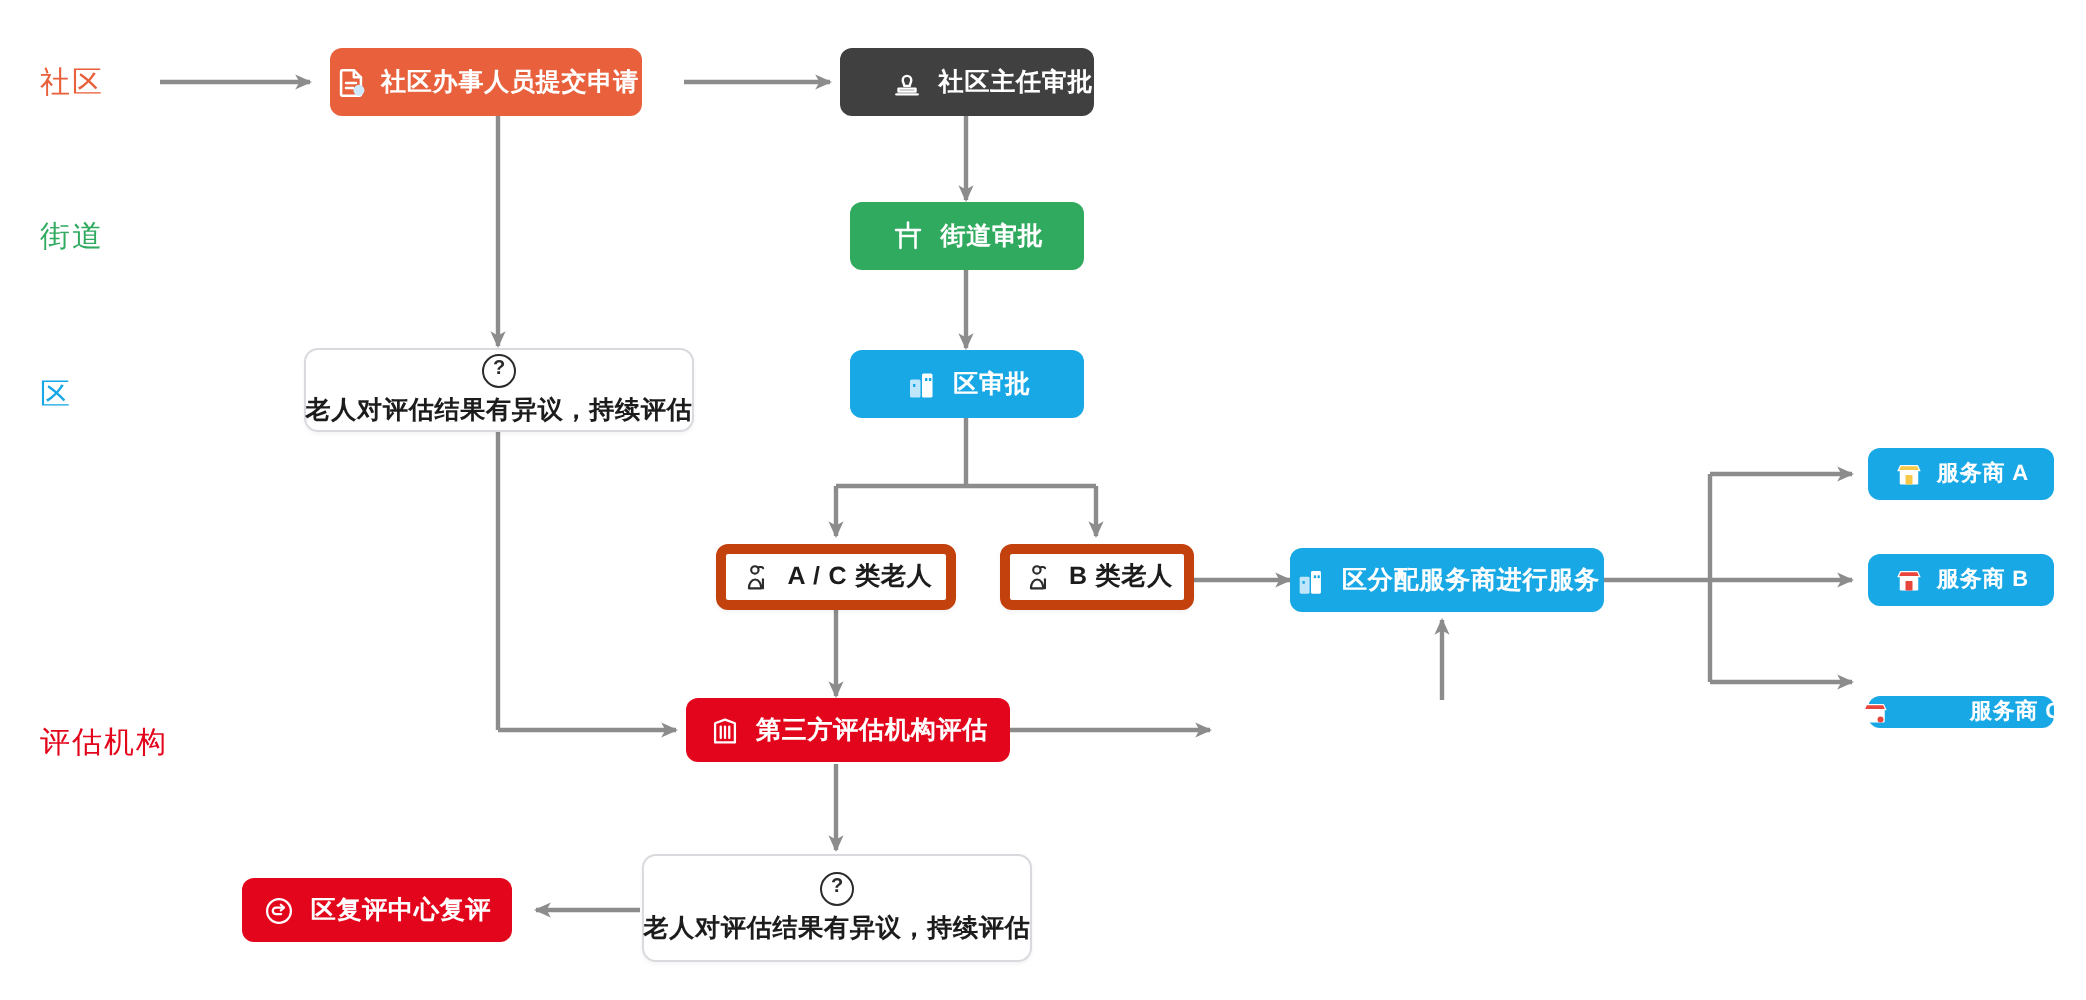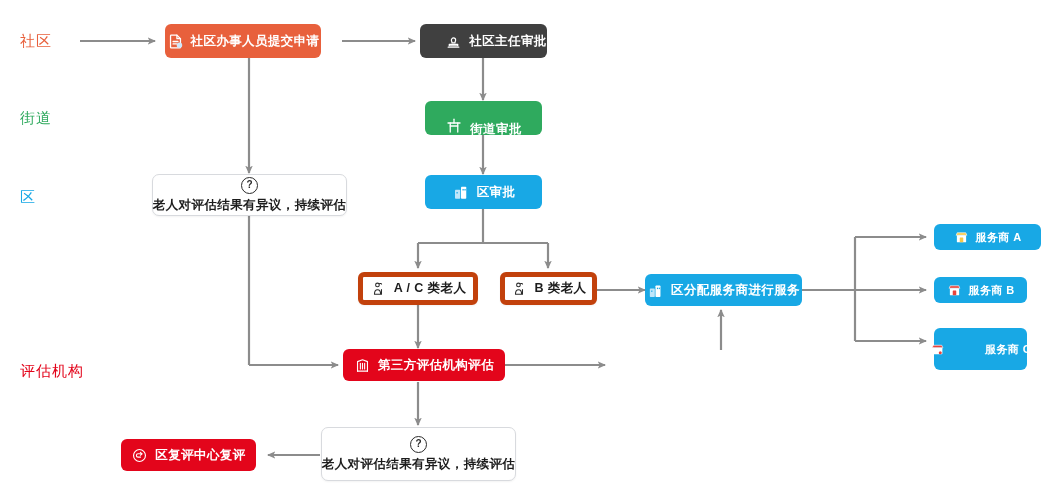--- a/index.html
+++ b/index.html
@@ -160,21 +160,21 @@
     <span class="ico">
       <svg width="17" height="17" viewBox="0 0 24 24" fill="none" stroke="#ffffff" stroke-width="1.7" stroke-linecap="round" stroke-linejoin="round">
         <path d="M9 10a3 3 0 1 1 6 0c0 1.6-1 2.4-1 4h-4c0-1.6-1-2.4-1-4z"></path>
         <path d="M6 16h12v2H6z"></path>
           <path d="M4.5 20h15"></path>
       </svg>
     </span>
     <span class="nlabel">社区主任审批</span>
   </div>
 
-  <div class="node solid green" style="left:425px; top:101px; width:117px; height:34px;align-items:flex-end;">
+  <div class="node solid green" style="left:425px; top:101px; width:117px; height:34px;">
     <span class="ico">
       <svg width="18" height="18" viewBox="0 0 24 24" fill="none" stroke="#ffffff" stroke-width="1.7" stroke-linecap="round" stroke-linejoin="round">
         <path d="M4 8h16"></path>
           <path d="M12 3v5"></path>
         <path d="M7 8v12"></path>
           <path d="M17 8v12"></path>
         <path d="M7 12h10"></path>
       </svg>
     </span>
     <span class="nlabel">街道审批</span>
@@ -248,21 +248,21 @@
     <span class="ico">
       <svg width="17" height="17" viewBox="0 0 24 24" fill="none" stroke="#ffffff" stroke-width="1.6" stroke-linecap="round" stroke-linejoin="round">
         <circle cx="12" cy="12" r="8.4"></circle>
         <path d="M15.4 9.6H9.9a2.3 2.3 0 0 0 0 4.6h3.6"></path>
         <path d="M13.3 7.6l2.2 2-2.2 2"></path>
       </svg>
     </span>
     <span class="nlabel">区复评中心复评</span>
   </div>
 
-  <div class="node solid blue" style="left:934px; top:224px; width:107px; height:26px; font-size:11px;">
+  <div class="node solid blue" style="left:934px; top:224px; width:93px; height:26px; font-size:11px;">
     <span class="ico">
       <svg width="15" height="15" viewBox="0 0 24 24">
         <path d="M3.4 8.4 5.2 4.4h13.6l1.8 4z" fill="#f7c948" stroke="#ffffff" stroke-width="1"></path>
         <rect x="4.6" y="8.4" width="14.8" height="11.2" rx="1" fill="#ffffff"></rect>
         <rect x="9.2" y="12" width="5.6" height="7.6" rx="0.6" fill="#f7c948"></rect>
       </svg>
     </span>
     <span class="nlabel">服务商 A</span>
   </div>
 
@@ -270,21 +270,21 @@
     <span class="ico">
       <svg width="15" height="15" viewBox="0 0 24 24">
         <path d="M3.4 8.4 5.2 4.4h13.6l1.8 4z" fill="#e8453c" stroke="#ffffff" stroke-width="1"></path>
         <rect x="4.6" y="8.4" width="14.8" height="11.2" rx="1" fill="#ffffff"></rect>
         <rect x="9.2" y="12" width="5.6" height="7.6" rx="0.6" fill="#e8453c"></rect>
       </svg>
     </span>
     <span class="nlabel">服务商 B</span>
   </div>
 
-  <div class="node solid blue" style="left:934px; top:328px; width:93px; height:42px; font-size:11px;gap:40px;">
+  <div class="node solid blue" style="left:934px; top:348px; width:93px; height:16px; font-size:11px;gap:40px;">
     <span class="ico">
       <svg width="15" height="15" viewBox="0 0 24 24">
         <path d="M3.4 9.2 5.2 5.2h13.6l1.8 4z" fill="#e8453c" stroke="#ffffff" stroke-width="1"></path>
         <rect x="4.2" y="9.2" width="15.6" height="10.4" rx="1.2" fill="#ffffff"></rect>
         <circle cx="16.4" cy="17.2" r="2.4" fill="#e8453c"></circle>
       </svg>
     </span>
     <span class="nlabel">服务商 C</span>
   </div>
 

